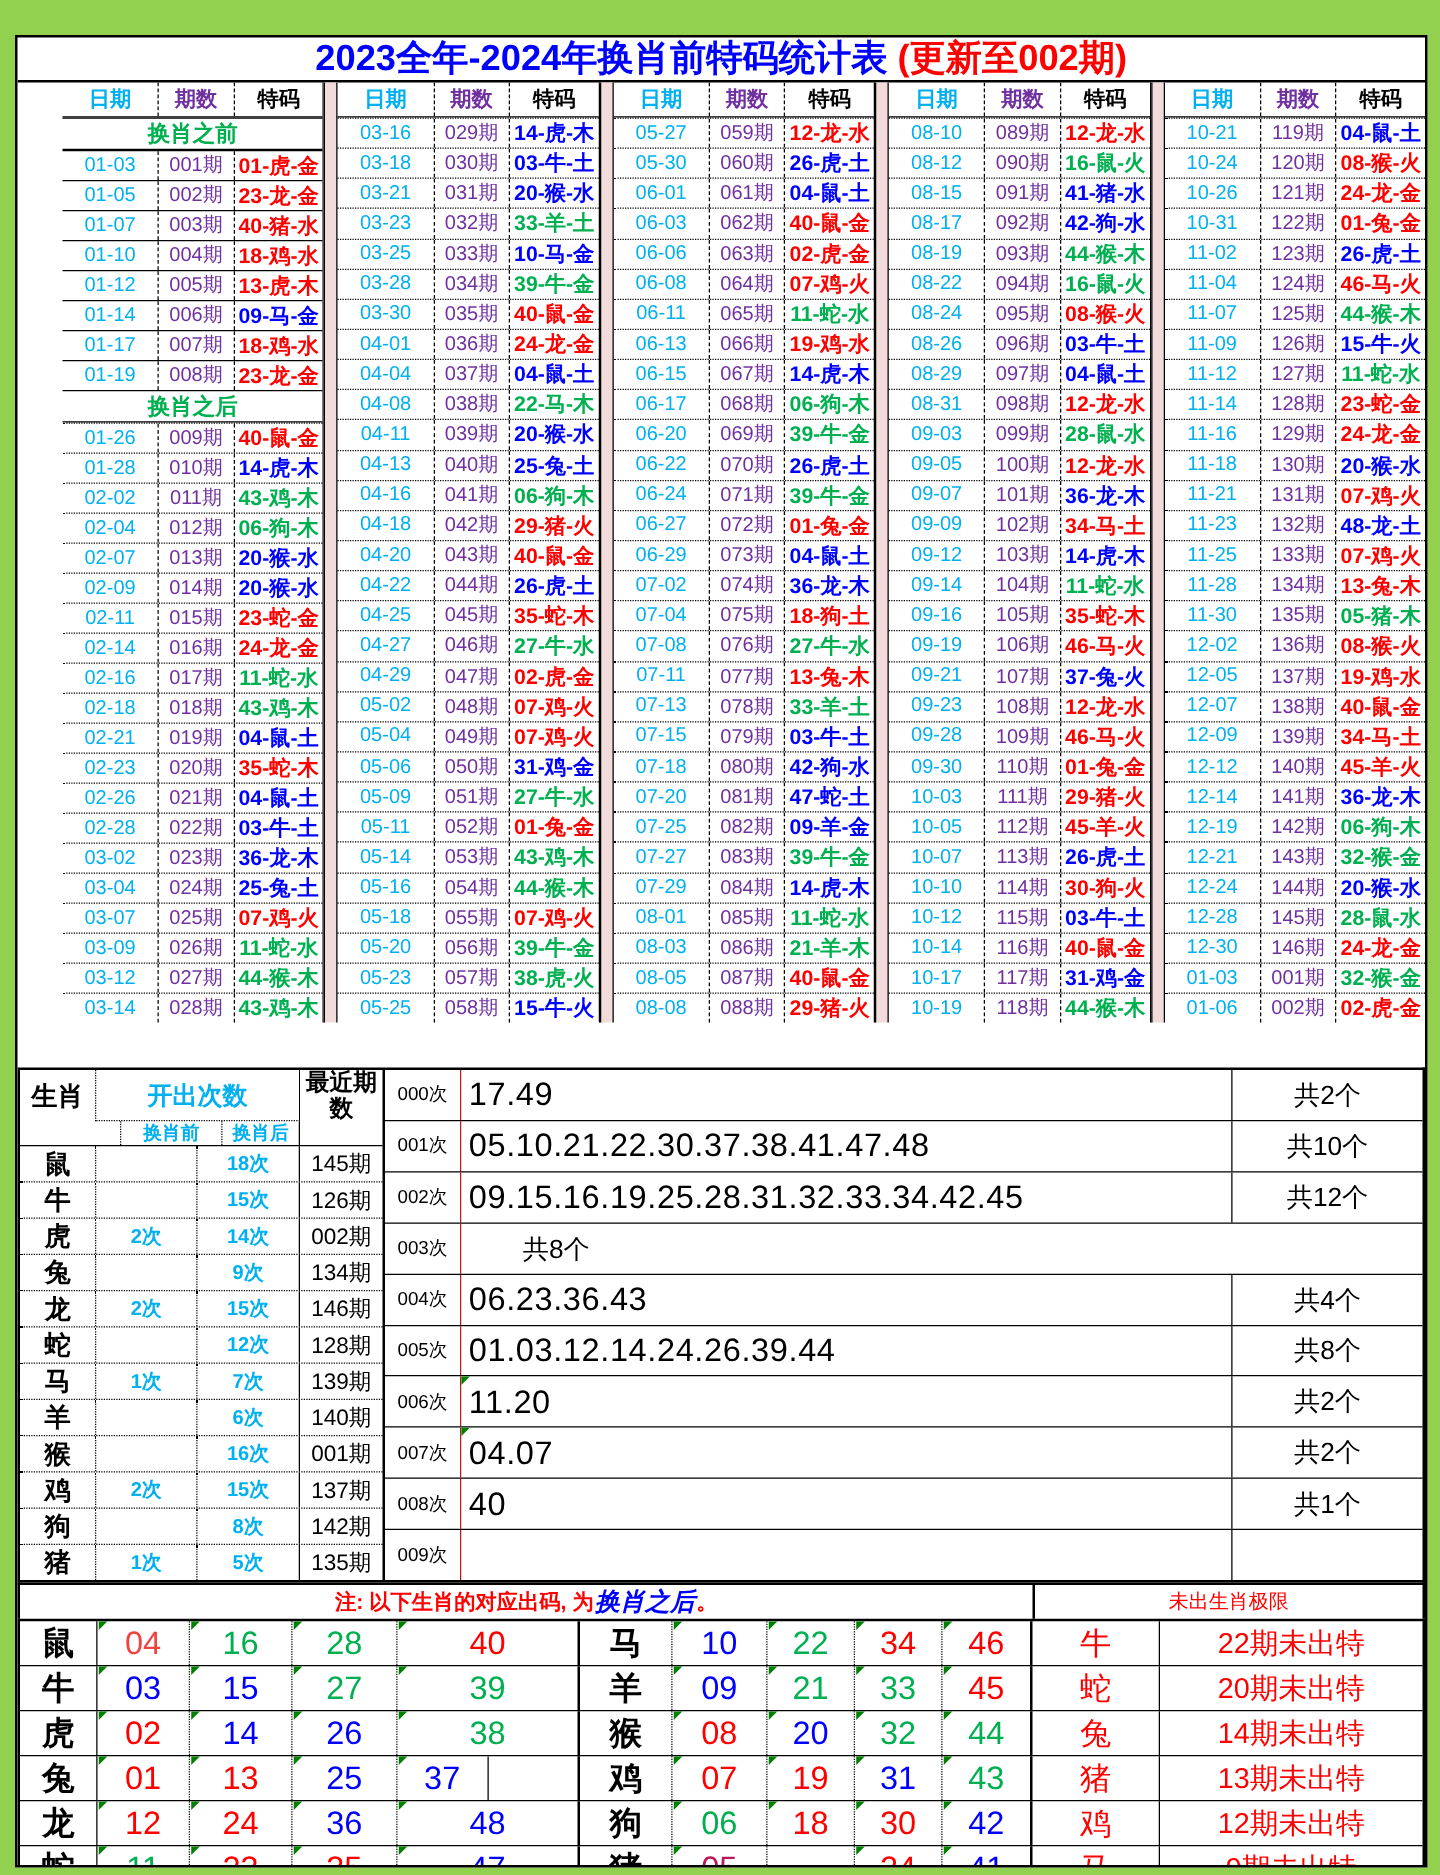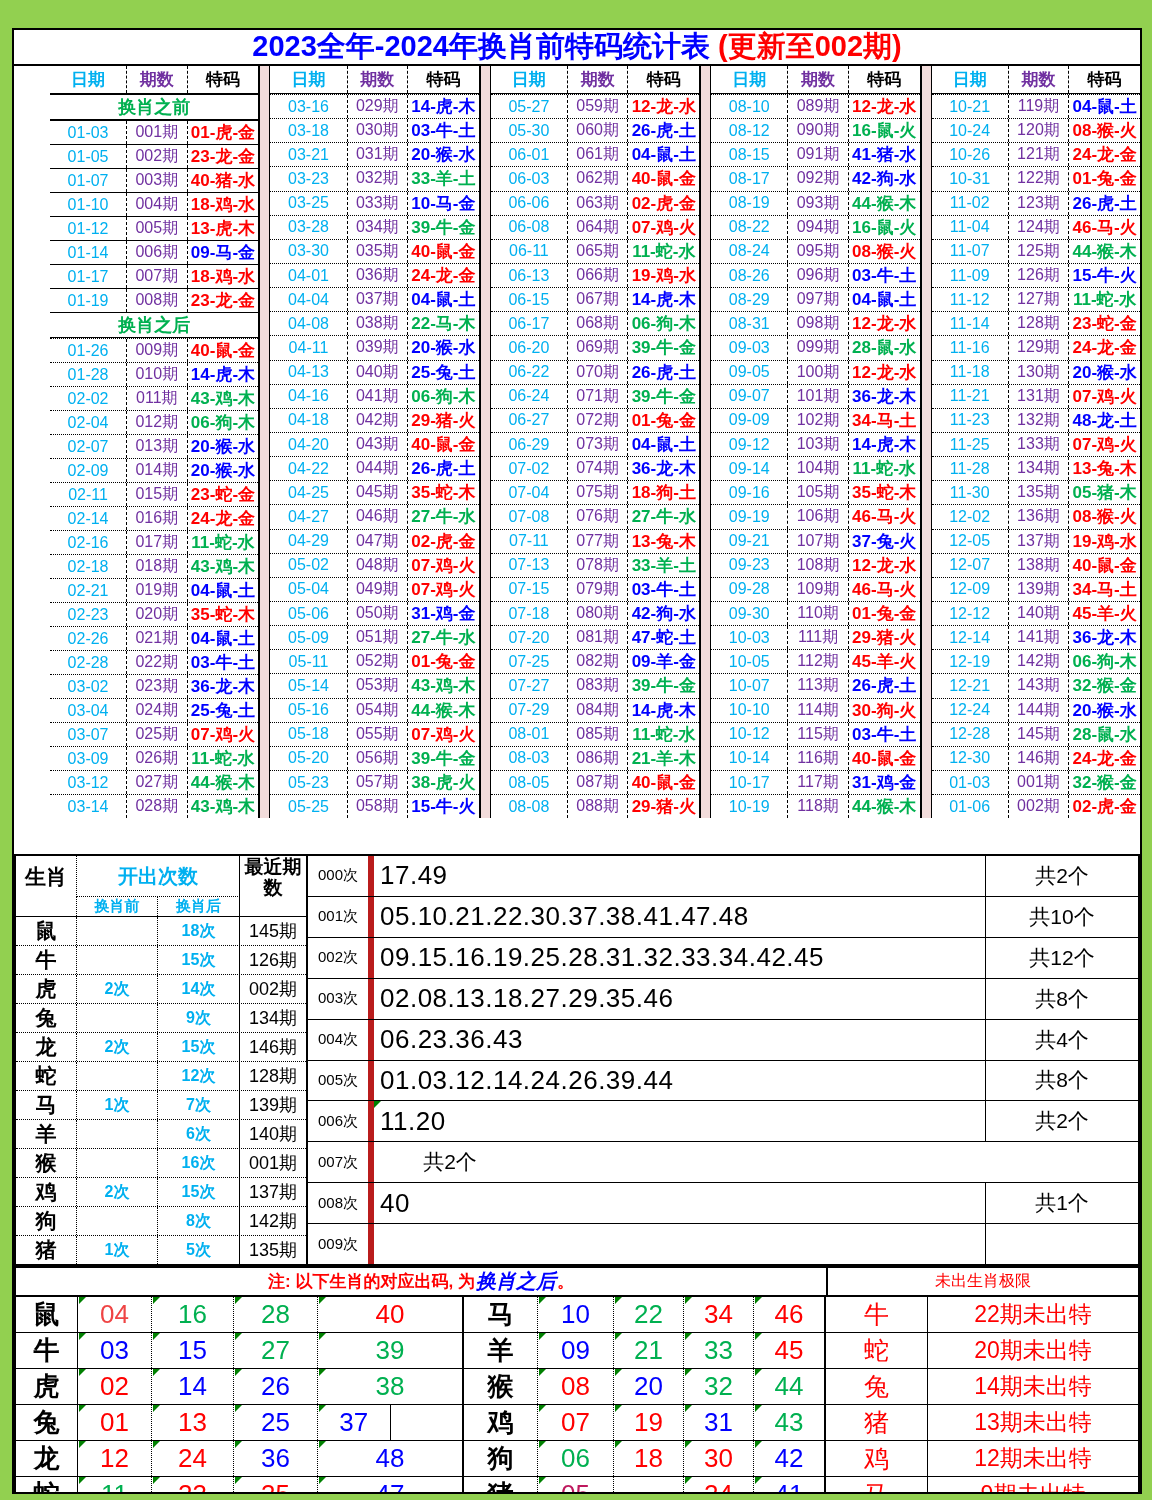--- a/index.html
+++ b/index.html
@@ -25,39 +25,39 @@
   .c-code{width:34%;font-size:17px;font-weight:bold;}
   .mrow.hdr .c-date{font-size:17px;font-weight:bold;}
   .mrow.hdr .c-period{font-size:17px;font-weight:bold;}
   .mrow.hdr .c-code{color:#000;font-size:17px;}
   .sect-label{flex:1;display:flex;align-items:center;justify-content:center;color:#00B050;font-weight:bold;font-size:18px;}
   
   .midgap{height:17px;}
   .mid{height:412px;display:flex;margin-top:36px;}
   .stats{width:294px;border:2px solid #000;box-sizing:border-box;display:flex;flex-direction:column;}
   .stats-hdr1{height:41px;display:flex;}
-  .stats-hdr2{height:41px;display:flex;border-bottom:1px solid #000;}
+  .stats-hdr2{height:41px;display:flex;border-bottom:1px solid #000;padding-left:20px;}
   .sh-zodiac{width:60px;display:flex;align-items:center;justify-content:center;font-size:21px;font-weight:bold;border-right:1px dotted #000;}
   .sh-count{flex:1;display:flex;align-items:center;justify-content:center;color:#00B0F0;font-weight:bold;font-size:20px;border-right:1px solid #000;border-bottom:1px dotted #000;}
   .sh-recent{width:66px;display:flex;align-items:center;justify-content:center;text-align:center;font-size:19px;font-weight:bold;line-height:21px;}
   .sh-pre,.sh-post{display:flex;align-items:center;justify-content:center;color:#00B0F0;font-weight:bold;font-size:15px;}
   .sh-pre{width:80px;border-right:1px dotted #000;}
   .sh-post{flex:1;border-right:1px solid #000;}
   .sh-z2{width:60px;border-right:1px dotted #000;}
   .sh-r2{width:66px;}
   .srow{flex:1;display:flex;border-top:1px dotted #000;}
   .srow:first-of-type{border-top:none;}
   .s-z{width:60px;display:flex;align-items:center;justify-content:center;font-size:21px;font-weight:bold;border-right:1px dotted #000;}
   .s-pre{width:80px;display:flex;align-items:center;justify-content:center;color:#00B0F0;font-weight:bold;font-size:16px;border-right:1px dotted #000;}
   .s-post{flex:1;display:flex;align-items:center;justify-content:center;color:#00B0F0;font-weight:bold;font-size:16px;border-right:1px solid #000;}
   .s-recent{width:66px;display:flex;align-items:center;justify-content:center;font-size:18px;}
   .counts{flex:1;border:2px solid #000;border-left:none;box-sizing:border-box;display:flex;flex-direction:column;}
   .crow{flex:1;display:flex;border-top:1px solid #000;}
   .crow:first-child{border-top:none;}
-  .c-label{width:60px;display:flex;align-items:center;justify-content:center;font-size:15px;border-right:6px solid #b91c1c;}
+  .c-label{width:60px;display:flex;align-items:center;justify-content:center;font-size:15px;border-right:1px solid #b91c1c;}
   .c-nums{flex:1;display:flex;align-items:center;font-size:26px;padding-left:6px;position:relative;border-right:1px solid #000;letter-spacing:0.5px;white-space:nowrap;overflow:hidden;}
   .c-nums.mark:before{content:"";position:absolute;top:0;left:0;border-top:7px solid #008000;border-right:7px solid transparent;}
   .c-total{width:152px;display:flex;align-items:center;justify-content:center;font-size:21px;}
   
   .note{height:39px;display:flex;border:2px solid #000;border-bottom:none;box-sizing:border-box;}
   .note-left{flex:1;display:flex;align-items:center;justify-content:center;color:#FF0000;font-size:17px;font-weight:bold;border-right:2px solid #000;white-space:nowrap;}
   .note-left .em{color:#0000FF;font-style:italic;font-size:20px;margin:0 1px;}
   .note-right{width:310px;display:flex;align-items:center;justify-content:center;color:#FF0000;font-size:16px;}
   
   .bottom{flex:1;display:flex;flex-direction:column;border:2px solid #000;box-sizing:border-box;}
@@ -983,40 +983,40 @@
             <div class="c-nums">05.10.21.22.30.37.38.41.47.48</div>
             <div class="c-total">共10个</div>
           </div>
           <div class="crow">
             <div class="c-label">002次</div>
             <div class="c-nums">09.15.16.19.25.28.31.32.33.34.42.45</div>
             <div class="c-total">共12个</div>
           </div>
           <div class="crow">
             <div class="c-label">003次</div>
-            <div class="c-nums">02.08.13.18.27.29.35.46</div>
             <div class="c-total">共8个</div>
           </div>
           <div class="crow">
             <div class="c-label">004次</div>
             <div class="c-nums">06.23.36.43</div>
             <div class="c-total">共4个</div>
           </div>
           <div class="crow">
             <div class="c-label">005次</div>
             <div class="c-nums">01.03.12.14.24.26.39.44</div>
             <div class="c-total">共8个</div>
           </div>
           <div class="crow">
             <div class="c-label">006次</div>
             <div class="c-nums mark">11.20</div>
             <div class="c-total">共2个</div>
           </div>
           <div class="crow">
             <div class="c-label">007次</div>
+            <div class="c-nums mark">04.07</div>
             <div class="c-total">共2个</div>
           </div>
           <div class="crow">
             <div class="c-label">008次</div>
             <div class="c-nums">40</div>
             <div class="c-total">共1个</div>
           </div>
           <div class="crow">
             <div class="c-label">009次</div>
             <div class="c-nums"></div>

